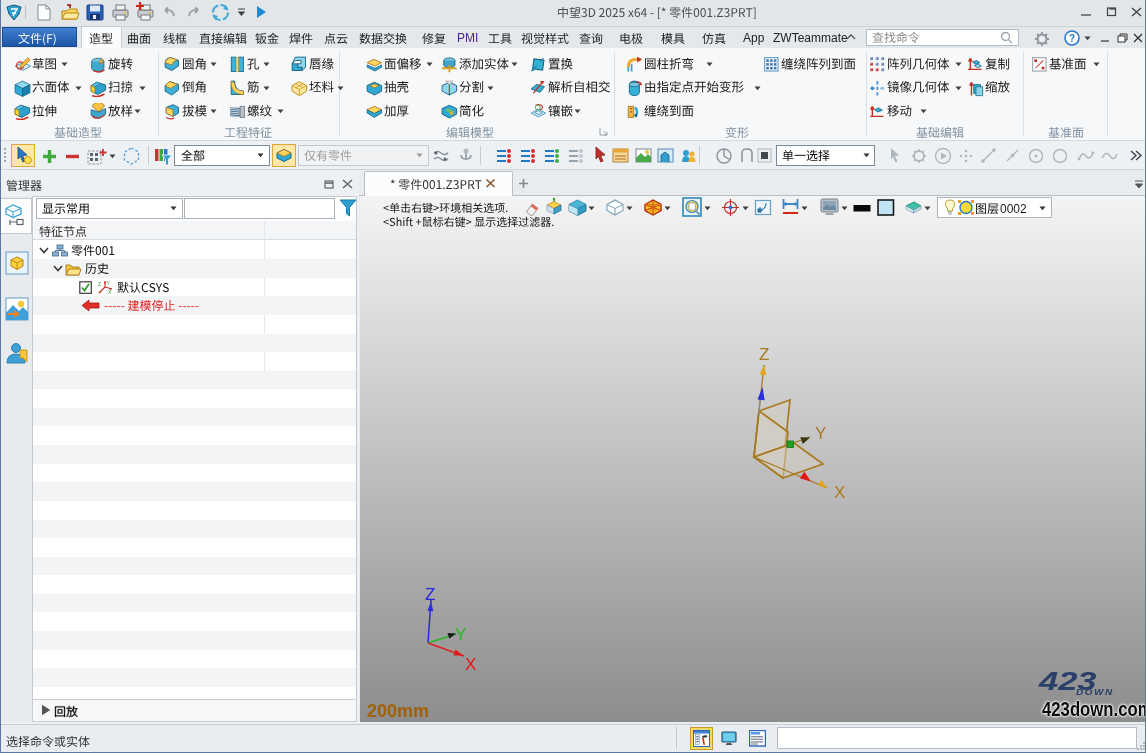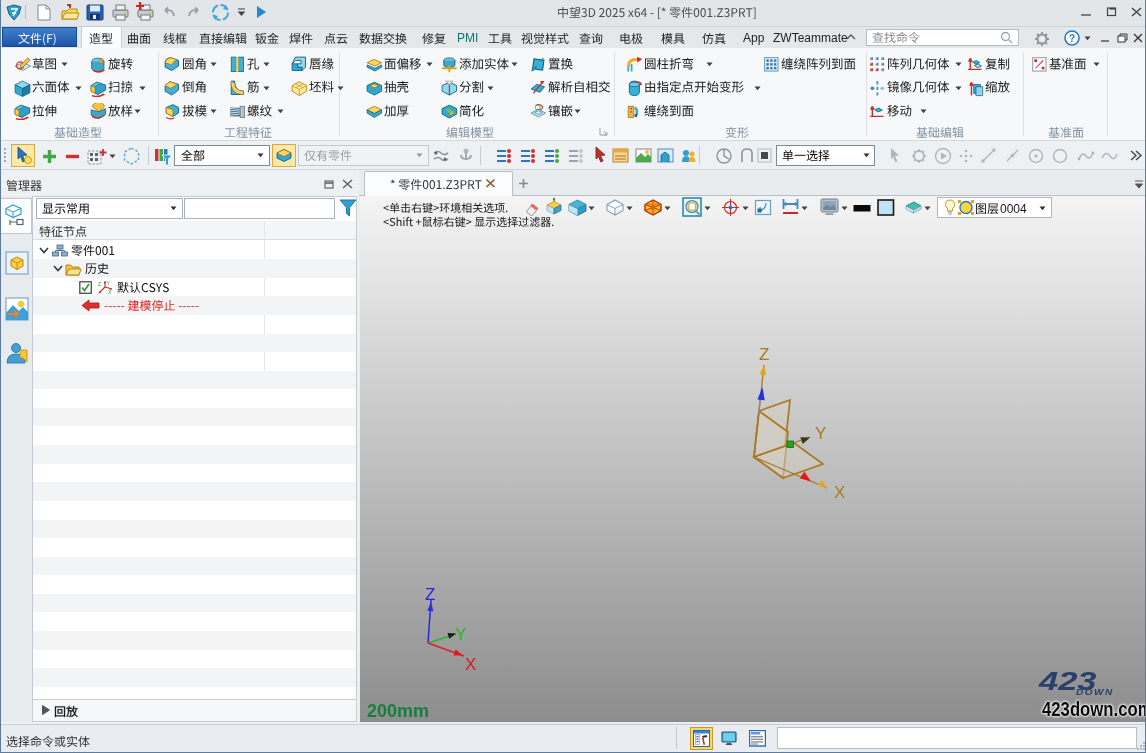--- a/index.html
+++ b/index.html
@@ -389,21 +389,21 @@
         <use href="#u6a21" transform="translate(0.00,12.0) scale(0.01200,-0.01200)"></use>
         <use href="#u5177" transform="translate(12.00,12.0) scale(0.01200,-0.01200)"></use>
       </g>
     </svg>
     <svg style="position:absolute;left:701.0px;top:31.0px;overflow:visible" width="26" height="16">
       <g fill="#222222">
         <use href="#u4eff" transform="translate(0.00,12.0) scale(0.01200,-0.01200)"></use>
         <use href="#u771f" transform="translate(12.00,12.0) scale(0.01200,-0.01200)"></use>
       </g>
     </svg>
-    <div style="position:absolute;left:456px;top:31px;font:normal 12px 'Liberation Sans',sans-serif;color:#0f766e;white-space:nowrap;">PMI</div>
+    <div style="position:absolute;left:456px;top:31px;font:normal 12px 'Liberation Sans',sans-serif;color:#4c1d95;white-space:nowrap;">PMI</div>
     <div style="position:absolute;left:742px;top:31px;font:normal 12px 'Liberation Sans',sans-serif;color:#222222;white-space:nowrap;">App</div>
     <div style="position:absolute;left:772px;top:31px;font:normal 12px 'Liberation Sans',sans-serif;color:#222222;white-space:nowrap;">ZWTeammate</div>
     <svg style="position:absolute;left:845px;top:33px;" width="10" height="8" viewBox="0 0 10 8">
       <path d="M1 6 L5 2 L9 6" fill="none" stroke="#555" stroke-width="1.3"></path>
     </svg>
     <div style="position:absolute;left:865px;top:29px;width:153px;height:17px;background:#ffffff;border:1px solid #b4bcc6;box-sizing:border-box"></div>
     <svg style="position:absolute;left:871.0px;top:30.0px;overflow:visible" width="50" height="16">
       <g fill="#8a8a8a">
         <use href="#u67e5" transform="translate(0.00,12.0) scale(0.01200,-0.01200)"></use>
         <use href="#u627e" transform="translate(12.00,12.0) scale(0.01200,-0.01200)"></use>
@@ -1599,21 +1599,21 @@
         <rect x="0" y="12" width="3" height="3"></rect>
         <rect x="13" y="12" width="3" height="3"></rect>
       </g>
     </svg>
     <svg style="position:absolute;left:974.0px;top:201.0px;overflow:visible" width="26" height="16">
       <g fill="#111111">
         <use href="#u56fe" transform="translate(0.00,12.0) scale(0.01200,-0.01200)"></use>
         <use href="#u5c42" transform="translate(12.00,12.0) scale(0.01200,-0.01200)"></use>
       </g>
     </svg>
-    <div style="position:absolute;left:999px;top:202px;font:normal 12px 'Liberation Sans',sans-serif;color:#16181c;white-space:nowrap;">0004</div>
+    <div style="position:absolute;left:999px;top:202px;font:normal 12px 'Liberation Sans',sans-serif;color:#16181c;white-space:nowrap;">0002</div>
     <svg style="position:absolute;left:1038px;top:206px;" width="7" height="5" viewBox="0 0 7 5">
       <path d="M0.5 0.5 L6.5 0.5 L3.5 4.2 Z" fill="#333"></path>
     </svg>
     <svg style="position:absolute;left:0;top:0;pointer-events:none" width="1146" height="753" viewBox="0 0 1146 753">
       <path d="M753.0 457.0 L758.0 411.0 L789.0 400.0 L784.0 446.0 Z" fill="#d6d0c4" fill-opacity="0.5" stroke="#a87b20" stroke-width="1.7"></path>
       <path d="M753.0 457.0 L758.0 411.0 L787.0 432.0 L782.0 478.0 Z" fill="#d6d0c4" fill-opacity="0.5" stroke="#a87b20" stroke-width="1.7"></path>
       <path d="M753.0 457.0 L782.0 478.0 L822.0 464.0 L793.0 443.0 Z" fill="#d6d0c4" fill-opacity="0.5" stroke="#a87b20" stroke-width="1.7"></path>
       <path d="M753.0 457.0 L763.0 365.0 M753.0 457.0 L809.0 437.0 M753.0 457.0 L826.0 488.0" stroke="#a87b20" stroke-width="1.3" fill="none"></path>
       <path d="M757.5 415 L760 393" stroke="#8a8a8a" stroke-width="1.3"></path>
       <path d="M761.5 387.0 L763.7 400.3 L756.5 399.5 Z" fill="#2830dd"></path>
@@ -1630,21 +1630,21 @@
       <path d="M427.0 643.0 L430 600" stroke="#2828e0" stroke-width="1.5"></path>
       <path d="M427.0 643.0 L455 634" stroke="#28b828" stroke-width="1.5"></path>
       <path d="M427.0 643.0 L463 656" stroke="#e02020" stroke-width="1.5"></path>
       <path d="M430.0 602.0 L432.4 611.2 L426.4 610.8 Z" fill="#2830dd"></path>
       <path d="M455.0 633.5 L448.3 638.8 L446.5 633.1 Z" fill="#1a1a1a"></path>
       <path d="M462.0 655.5 L452.4 655.5 L454.6 649.4 Z" fill="#e01818"></path>
     </svg>
     <div style="position:absolute;left:424px;top:585px;font:normal 17px 'Liberation Sans',sans-serif;color:#2828e0;white-space:nowrap;">Z</div>
     <div style="position:absolute;left:454px;top:625px;font:normal 17px 'Liberation Sans',sans-serif;color:#28b828;white-space:nowrap;">Y</div>
     <div style="position:absolute;left:464px;top:655px;font:normal 17px 'Liberation Sans',sans-serif;color:#e01818;white-space:nowrap;">X</div>
-    <div style="position:absolute;left:366px;top:701px;font:bold 18px 'Liberation Sans',sans-serif;color:#15803d;white-space:nowrap;letter-spacing:0px">200mm</div>
+    <div style="position:absolute;left:366px;top:701px;font:bold 18px 'Liberation Sans',sans-serif;color:#a16207;white-space:nowrap;letter-spacing:0px">200mm</div>
     <div style="position:absolute;left:0;top:724px;width:1146px;height:29px;background:#e9edf2;border-top:1px solid #c9ced4;box-sizing:border-box"></div>
     <svg style="position:absolute;left:5.0px;top:734.0px;overflow:visible" width="86" height="16">
       <g fill="#333333">
         <use href="#u9009" transform="translate(0.00,12.0) scale(0.01200,-0.01200)"></use>
         <use href="#u62e9" transform="translate(12.00,12.0) scale(0.01200,-0.01200)"></use>
         <use href="#u547d" transform="translate(24.00,12.0) scale(0.01200,-0.01200)"></use>
         <use href="#u4ee4" transform="translate(36.00,12.0) scale(0.01200,-0.01200)"></use>
         <use href="#u6216" transform="translate(48.00,12.0) scale(0.01200,-0.01200)"></use>
         <use href="#u5b9e" transform="translate(60.00,12.0) scale(0.01200,-0.01200)"></use>
         <use href="#u4f53" transform="translate(72.00,12.0) scale(0.01200,-0.01200)"></use>

